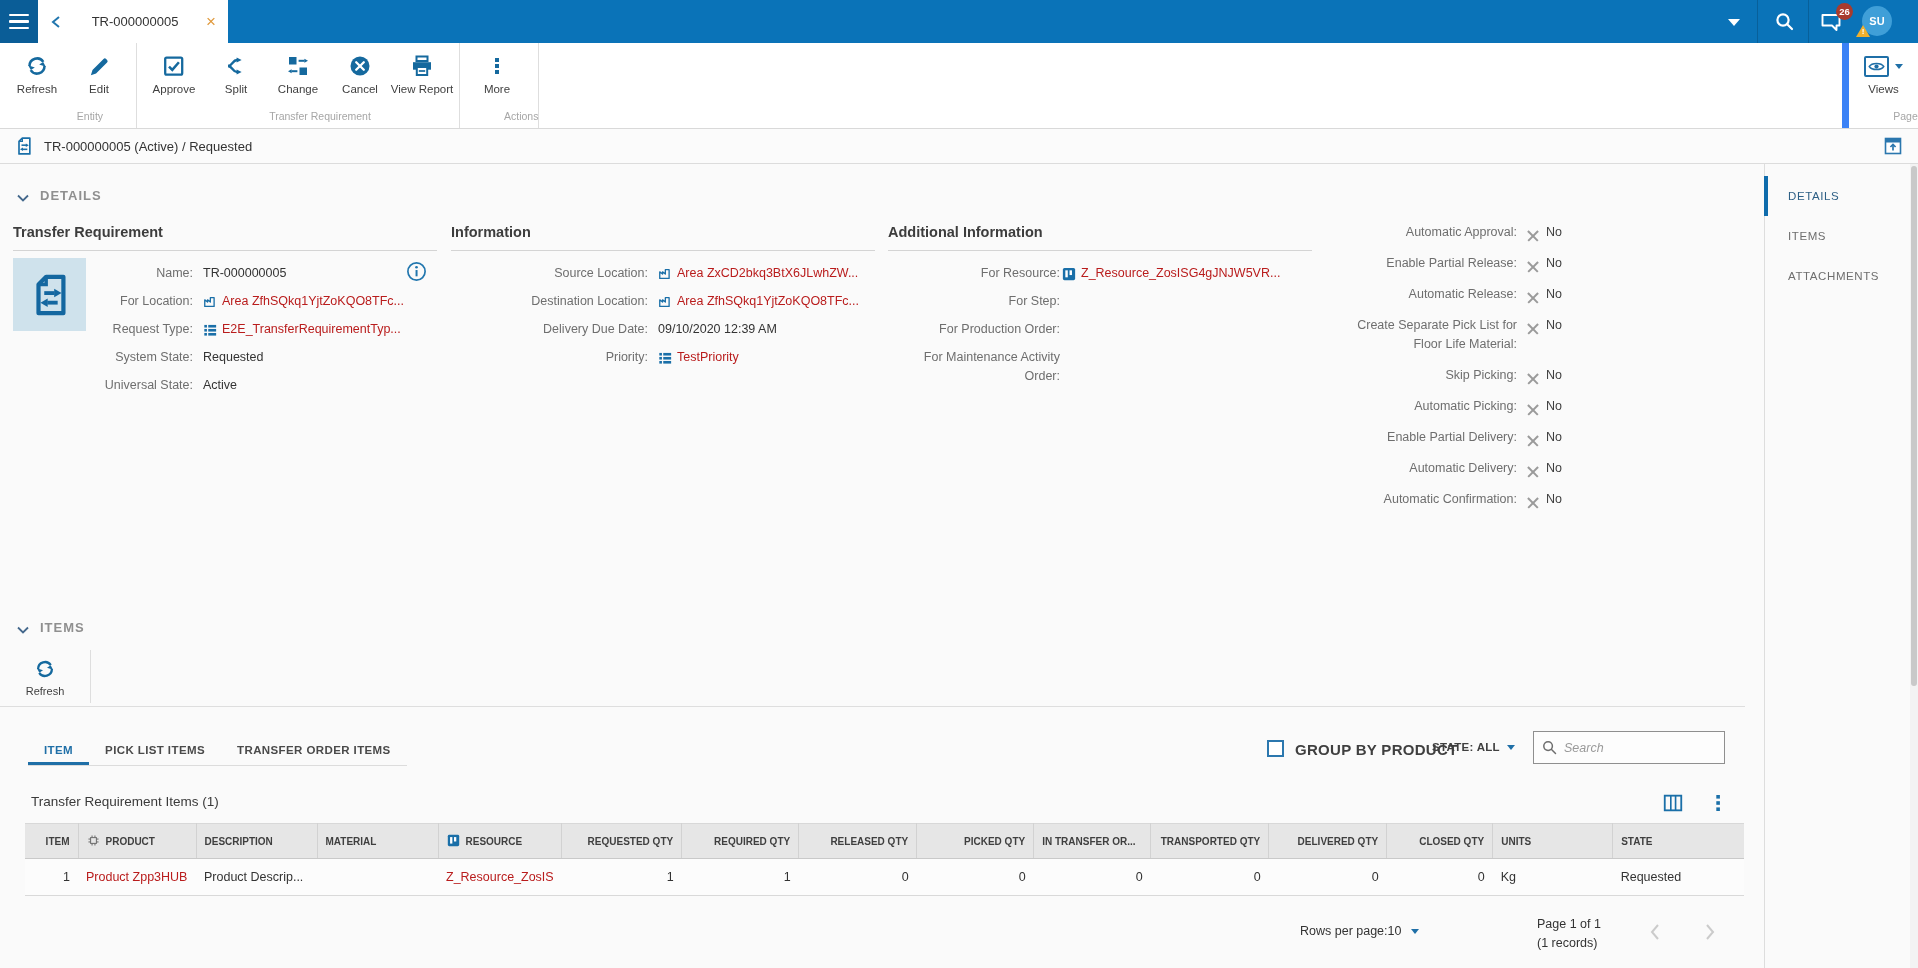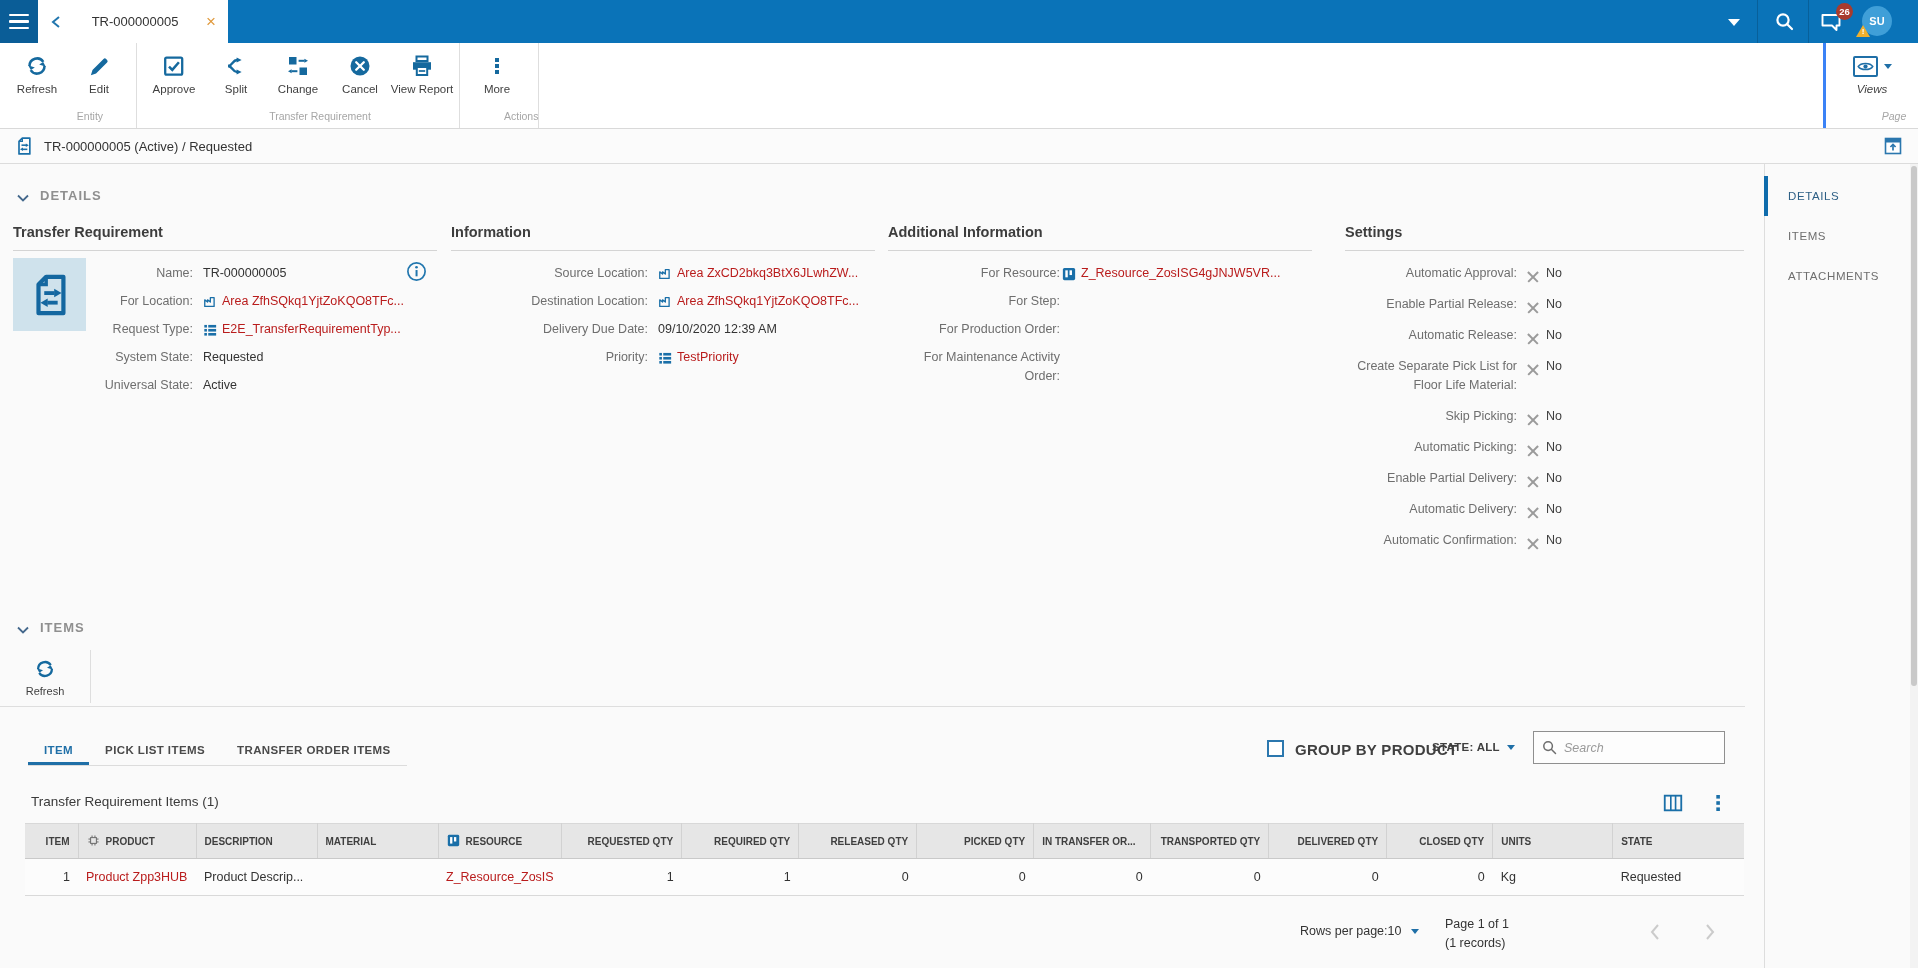--- a/index.html
+++ b/index.html
@@ -24,21 +24,21 @@
 
   
   .toolbar { position:absolute; left:0; top:43px; width:1918px; height:86px; background:#fff; border-bottom:1px solid #d9d9d9; display:flex; }
   .tb-group { display:flex; flex-direction:column; border-right:1px solid #dedede; }
   .tb-buttons { display:flex; flex:1; padding:8px 6px 0 6px; }
   .tb-btn { width:62px; display:flex; flex-direction:column; align-items:center; cursor:pointer; }
   .tb-btn .ic { height:30px; display:flex; align-items:center; justify-content:center; color:#15699e; }
   .tb-btn .lb { margin-top:2px; font-size:11.5px; color:#3f3f3f; white-space:nowrap; }
   .tb-group-label { text-align:center; font-size:10.5px; color:#a6a6a6; padding-bottom:6px;padding-left:44px; }
   .tb-spacer { flex:1; }
-  .tb-group.right { border-right:none; border-left:3px solid #3b82f6; width:95px;font-style:italic; }
+  .tb-group.right { border-right:none; border-left:7px solid #3b82f6; width:76px; }
   .views-row { display:flex; align-items:center; justify-content:center; gap:6px; height:30px; margin-top:8px; }
   .eye-box { width:25px; height:21px; border:2px solid #1f6fa7; border-radius:2px; display:flex; align-items:center; justify-content:center; color:#1f6fa7; }
   .mini-caret { width:0; height:0; border-left:4.5px solid transparent; border-right:4.5px solid transparent; border-top:5.5px solid #1f6fa7; }
 
   
   .crumbbar { position:absolute; left:0; top:129px; width:1918px; height:35px; background:#fbfbfb; border-bottom:1px solid #dcdcdc; }
   .crumb-icon { position:absolute; left:14px; top:7px; width:20px; height:20px; color:#1a6fa8; }
   .crumb-text { position:absolute; left:44px; top:0; height:34px; display:flex; align-items:center; font-size:13px; color:#333; }
   .collapse-ic { position:absolute; left:1884px; top:8px; width:18px; height:18px; cursor:pointer; }
 
@@ -97,21 +97,21 @@
   table.grid { position:absolute; left:25px; top:659px; border-collapse:collapse; table-layout:fixed; }
   table.grid th { background:#e6e6e6; height:35px; font-size:10px; font-weight:700; color:#3f3f3f; text-align:left; padding:0 8px; border-right:1px solid #d2d2d2; border-top:1px solid #d8d8d8; border-bottom:1px solid #c9c9c9; white-space:nowrap; overflow:hidden; cursor:pointer; }
   table.grid th.num { text-align:right; }
   table.grid th:last-child { border-right:none; }
   table.grid td { height:37px; font-size:12.5px; color:#333; padding:0 8px; border-bottom:1px solid #d9d9d9; background:#fcfcfc; white-space:nowrap; overflow:hidden; }
   table.grid td.num { text-align:right; }
   .hicon { display:inline-block; vertical-align:-2px; margin-right:6px; }
 
   .pag-rows { position:absolute; left:1300px; top:760px; display:flex; align-items:center; gap:10px; cursor:pointer; }
   .pag-rows .lb { font-size:12.5px; color:#333; }
-  .pag-info { position:absolute; left:1445px; top:751px; font-size:12.5px; color:#333; line-height:19px; }
+  .pag-info { position:absolute; left:1537px; top:751px; font-size:12.5px; color:#333; line-height:19px; }
   .pag-chev { position:absolute; top:757px; width:22px; height:22px; color:#cbcbcb; cursor:pointer; }
 </style>
 </head>
 <body>
 
 <div class="screen">
 
   <div class="topbar">
     <div class="hamburger">
         <i></i>
@@ -428,21 +428,20 @@
         <span class="flabel">For Production Order:</span>
         <span class="fval"></span>
       </div>
       <div class="frow">
         <span class="flabel">For Maintenance Activity Order:</span>
         <span class="fval"></span>
       </div>
     </div>
 
     <div class="dcol c4" style="left:1345px;width:399px">
-      <div class="dcol-title">Settings</div>
       <div class="srow">
         <span class="flabel">Automatic Approval:</span>
         <span class="sval">
             <span class="xmark"></span>
             <span>No</span>
           </span>
       </div>
       <div class="srow">
         <span class="flabel">Enable Partial Release:</span>
         <span class="sval">

